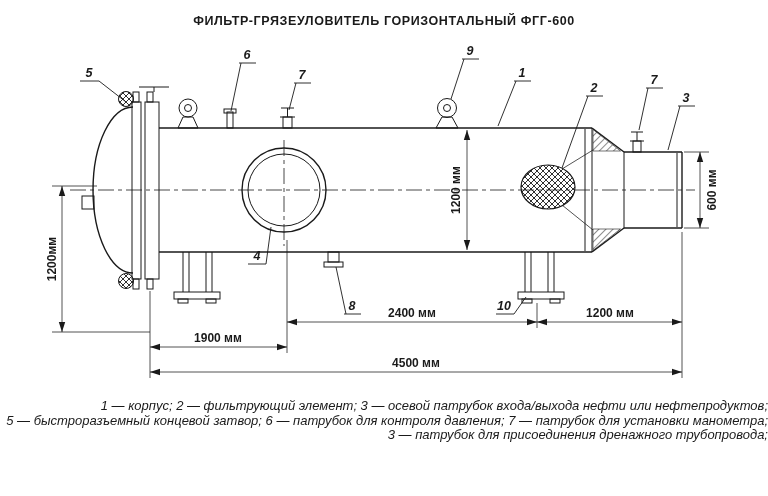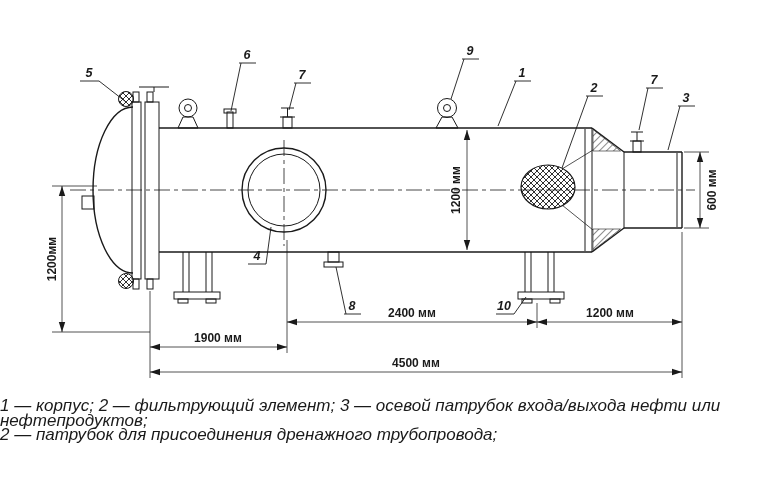--- a/index.html
+++ b/index.html
@@ -1,37 +1,38 @@
 <!DOCTYPE html>
 <html><head>
 <meta charset="utf-8">
 <style>
   html,body{margin:0;padding:0;background:#e8e8e8;}
   #page{position:relative;width:768px;height:496px;background:#ffffff;overflow:hidden;
         font-family:"Liberation Sans",sans-serif;color:#1a1a1a;}
   #title{position:absolute;top:14px;left:0;width:768px;text-align:center;
          font-size:12.5px;font-weight:bold;letter-spacing:.6px;}
   #drawing{position:absolute;top:0;left:0;}
-  #legend{position:absolute;top:399px;left:0;width:768px;text-align:left;
-          font-size:17px;font-style:italic;line-height:14.5px;}
+  #legend{position:absolute;top:399px;left:0;width:768px;text-align:right;
+          font-size:13px;font-style:italic;line-height:14.5px;}
   
   .ol   {fill:none;stroke:#1a1a1a;stroke-width:1.4;}
   .ol2  {fill:none;stroke:#1a1a1a;stroke-width:1;}
   .thin {fill:none;stroke:#1a1a1a;stroke-width:.75;}
   .cl   {fill:none;stroke:#1a1a1a;stroke-width:.8;stroke-dasharray:16 4 4 4;}
   .arr  {fill:#1a1a1a;stroke:none;}
   .lead {fill:none;stroke:#1a1a1a;stroke-width:.9;}
   text.dim {font-family:"Liberation Sans",sans-serif;font-size:12px;font-weight:bold;fill:#1a1a1a;}
   text.call{font-family:"Liberation Sans",sans-serif;font-size:12.5px;font-weight:bold;font-style:italic;fill:#1a1a1a;}
 </style>
 </head>
 <body>
 
 <div id="page">
 
+  <div id="title">ФИЛЬТР-ГРЯЗЕУЛОВИТЕЛЬ ГОРИЗОНТАЛЬНЫЙ ФГГ-600</div>
 
   <svg id="drawing" width="768" height="496" viewBox="0 0 768 496">
     <defs>
       <pattern id="hatchX" patternUnits="userSpaceOnUse" width="6" height="6">
         <path d="M0,0 L6,6 M6,0 L0,6" stroke="#1a1a1a" stroke-width="0.9" fill="none"></path>
       </pattern>
       <pattern id="hatchA" patternUnits="userSpaceOnUse" width="5" height="5" patternTransform="rotate(45)">
         <line x1="0" y1="0" x2="0" y2="5" stroke="#1a1a1a" stroke-width="1"></line>
       </pattern>
     </defs>
@@ -251,16 +252,17 @@
     </g>
     <g>
       <line class="lead" x1="496" y1="314" x2="514" y2="314"></line>
       <line class="lead" x1="514" y1="314" x2="526" y2="297"></line>
       <text class="call" x="504" y="310" text-anchor="middle">10</text>
     </g>
   </svg>
 
   <div id="legend">
     <div>1 — корпус; 2 — фильтрующий элемент; 3 — осевой патрубок входа/выхода нефти или нефтепродуктов;</div>
-    <div>2 — патрубок для присоединения дренажного трубопровода;</div>
+    <div>5 — быстроразъемный концевой затвор; 6 — патрубок для контроля давления; 7 — патрубок для установки манометра;</div>
+    <div>3 — патрубок для присоединения дренажного трубопровода;</div>
   </div>
 
 </div>
 
 </body></html>

